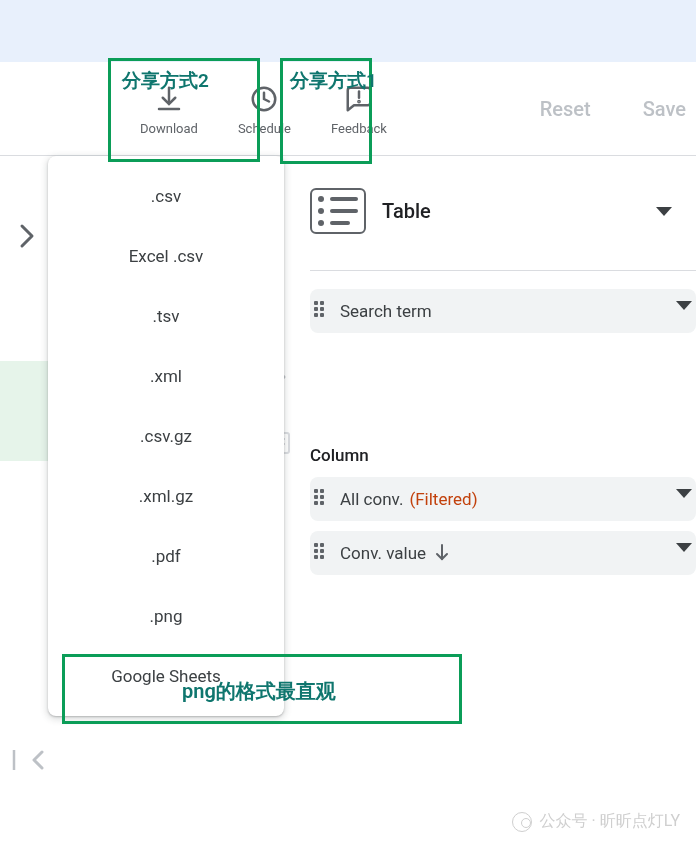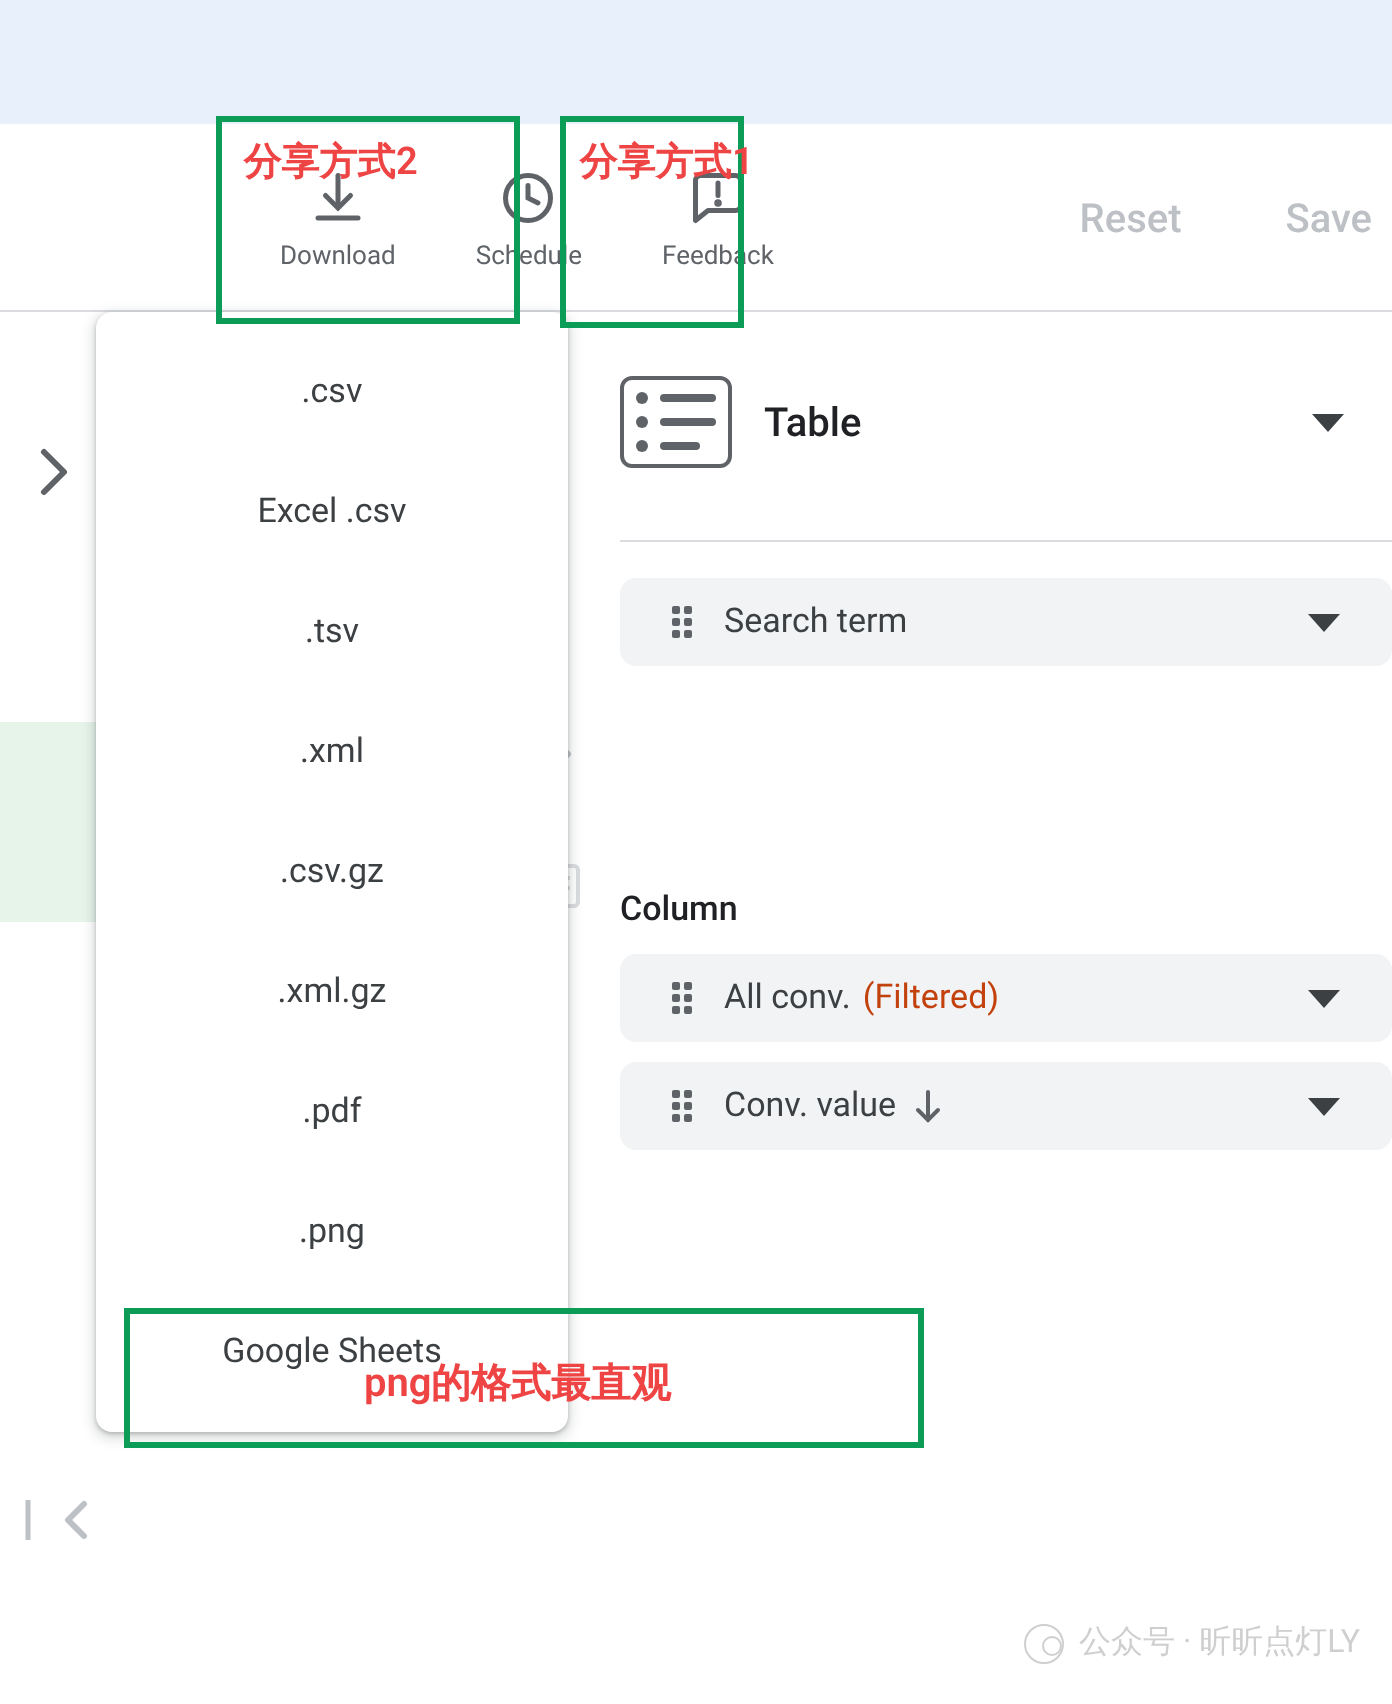--- a/index.html
+++ b/index.html
@@ -147,24 +147,24 @@
     .viz-row .viz-caret { margin-left: auto; margin-right: 24px; }
     
     .section-label {
       font-size: 17px;
       font-weight: 500;
       color: #202124;
       margin: 10px 0 12px 0;
     }
     .chip {
       display: flex;
-      align-items: center;
+      align-items: flex-start;
       background: #f1f3f4;
       border-radius: 8px;
-      padding: 12px 26px;
+      padding: 12px 4px;
       margin-bottom: 10px;
       color: #3c4043;
       font-size: 17px;
       cursor: pointer;
     }
     .chip .grip { margin-right: 12px; display: inline-flex; flex-wrap: wrap; width: 14px; gap: 2px; }
     .chip .grip span { width: 4px; height: 4px; background: #5f6368; border-radius: 1px; }
     .chip .chip-caret { margin-left: auto; }
     .chip .filtered { color: #c2410c; margin-left: 6px; }
     .chip .sort-arrow { margin-left: 8px; }
@@ -172,21 +172,21 @@
     
     
     .anno-box {
       position: absolute;
       border: 3px solid #0b9d58;
       pointer-events: none;
       z-index: 20;
     }
     .anno-text {
       position: absolute;
-      color: #ef4444;
+      color: #0f766e;
       font-size: 19px;
       font-weight: 600;
       z-index: 21;
       pointer-events: none;
     }
     .anno1 { left: 108px; top: 58px; width: 152px; height: 104px; }
     .anno1-txt { left: 122px; top: 68px; }
     .anno2 { left: 280px; top: 58px; width: 92px; height: 106px; }
     .anno2-txt { left: 290px; top: 68px; }
     .anno3 { left: 62px; top: 654px; width: 400px; height: 70px; }

